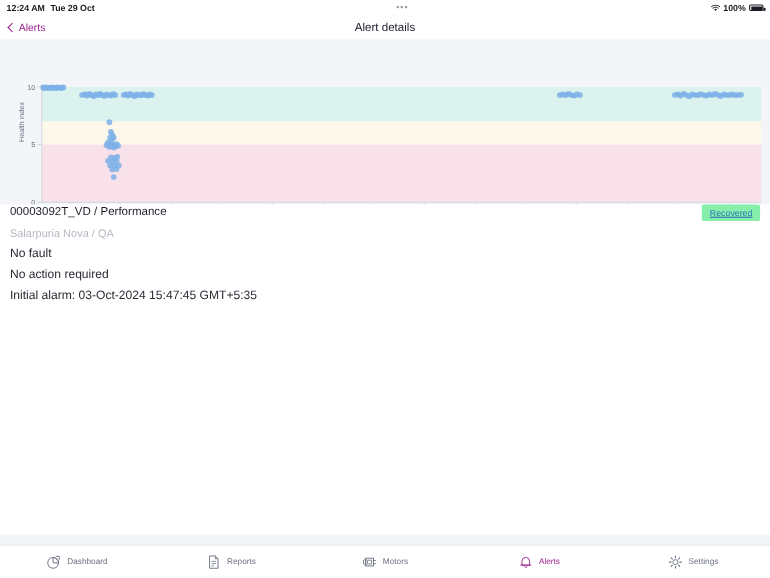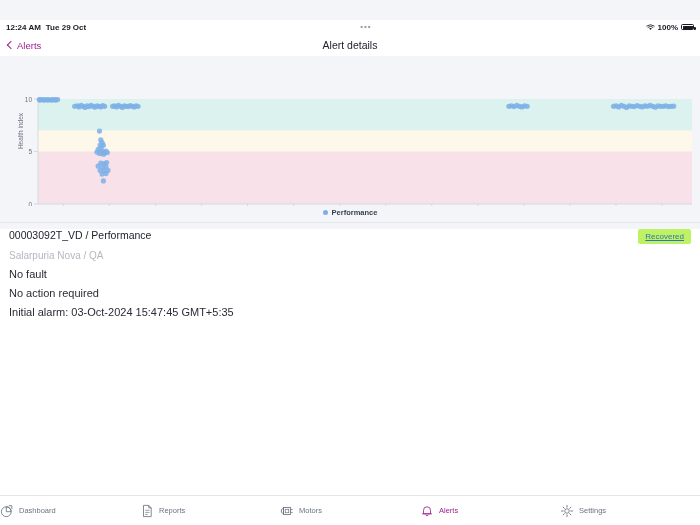--- a/index.html
+++ b/index.html
@@ -14,21 +14,20 @@
   
   .status-bar {
     height: 14px;
     display: flex;
     align-items: center;
     padding: 0 6px;
     background: #ffffff;
     font-size: 8px;
     color: #1a1a22;
     font-weight: bold;
-    margin-top: 20px;
   }
   .status-left { display: flex; align-items: center; gap: 5px; }
   .status-center { flex: 1; display: flex; justify-content: center; align-items: center; }
   .dots-indicator { letter-spacing: 1px; color: #9a9aa5; font-size: 8px; line-height: 6px; }
   .status-right { display: flex; align-items: center; gap: 3px; }
   .wifi-icon { display: inline-block; width: 9px; height: 7px; position: relative; }
   .battery-icon {
     display: inline-block; width: 13px; height: 6px;
     border: 1px solid #1a1a22; border-radius: 1.5px; position: relative;
   }
@@ -91,42 +90,41 @@
   .legend-dot { width: 5px; height: 5px; border-radius: 50%; background: #7cb0e8; }
   .legend-label { font-size: 7.5px; color: #374151; font-weight: bold; }
   .card-divider { height: 1px; background: #e3e6ec; margin-top: 5px; }
 
   
   .details {
     background: #ffffff;
     padding: 0 9px 14px 9px;
     position: relative;
     min-height: 300px;
-    margin-top: 23px;
   }
   .details-header { display: flex; align-items: flex-start; justify-content: space-between; }
   .detail-title { font-size: 10.5px; color: #1d1d28; }
   .status-badge {
-    background: #bef264; color: #2d76b8;
+    background: #86efac; color: #2d76b8;
     font-size: 8px; padding: 3px 7px; border-radius: 2px;
     white-space: nowrap;
     text-decoration: underline;
   }
   .detail-sub { font-size: 10px; color: #b3b8c0; margin-top: 6px; }
   .detail-line { font-size: 11px; color: #2b2b36; margin-top: 7px; }
 
   
   .tab-bar {
     position: absolute; left: 0; right: 0; bottom: 0;
     height: 30px; background: #ffffff;
     border-top: 1px solid #e3e6ec;
     display: flex; align-items: center;
   }
   .tab-item {
-    flex: 1; display: flex; align-items: center; justify-content: flex-start;
+    flex: 1; display: flex; align-items: center; justify-content: center;
     gap: 5px; cursor: pointer;
   }
   .tab-label { font-size: 7.5px; color: #6b7280; }
   .tab-item.active .tab-label { color: #9c1f8e; }
   .tab-icon { width: 14px; height: 14px; display: block; }
 </style>
 </head>
 <body>
 
 <div class="status-bar">

